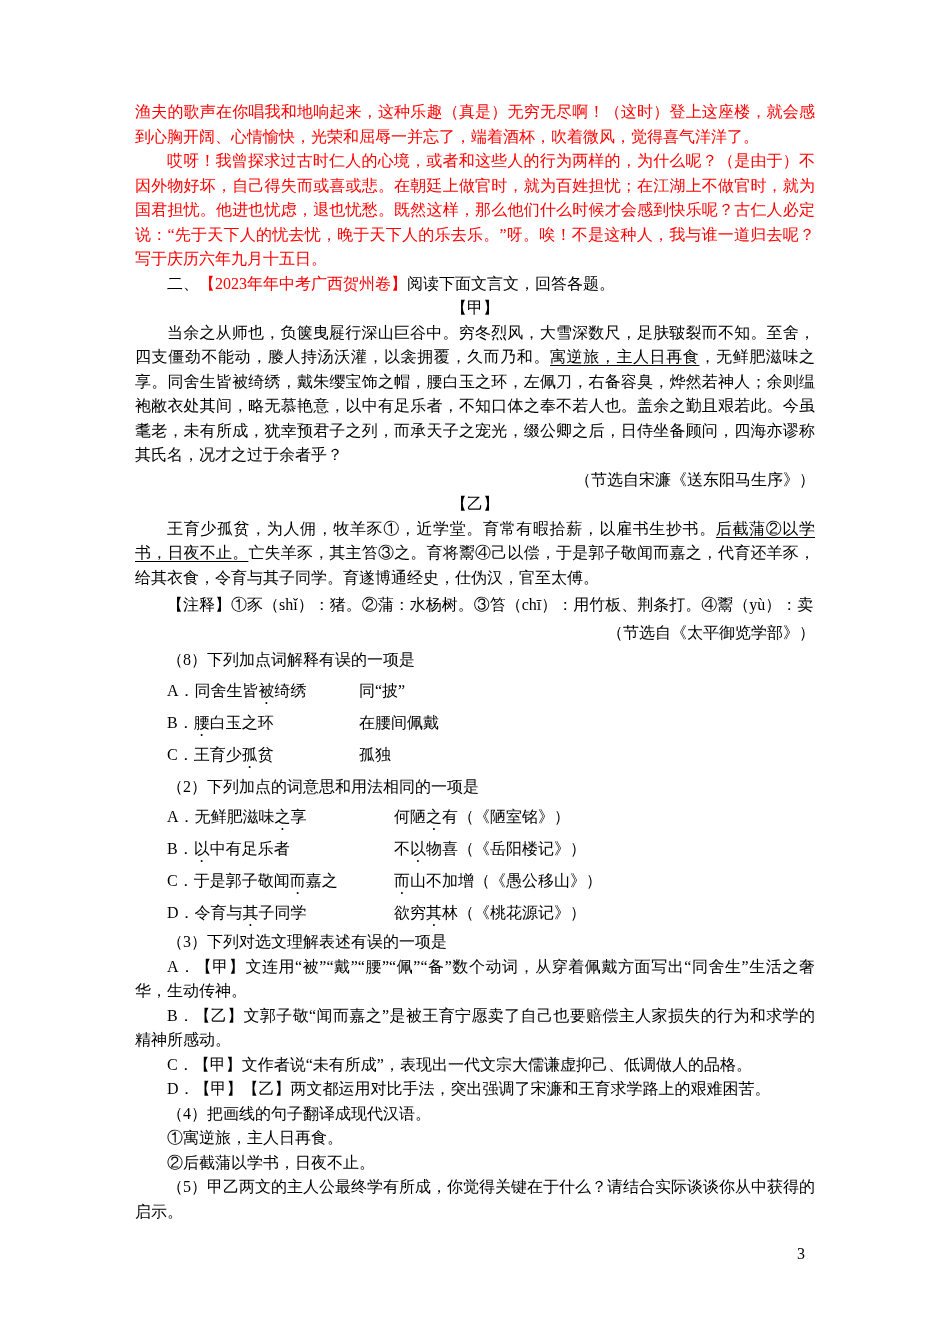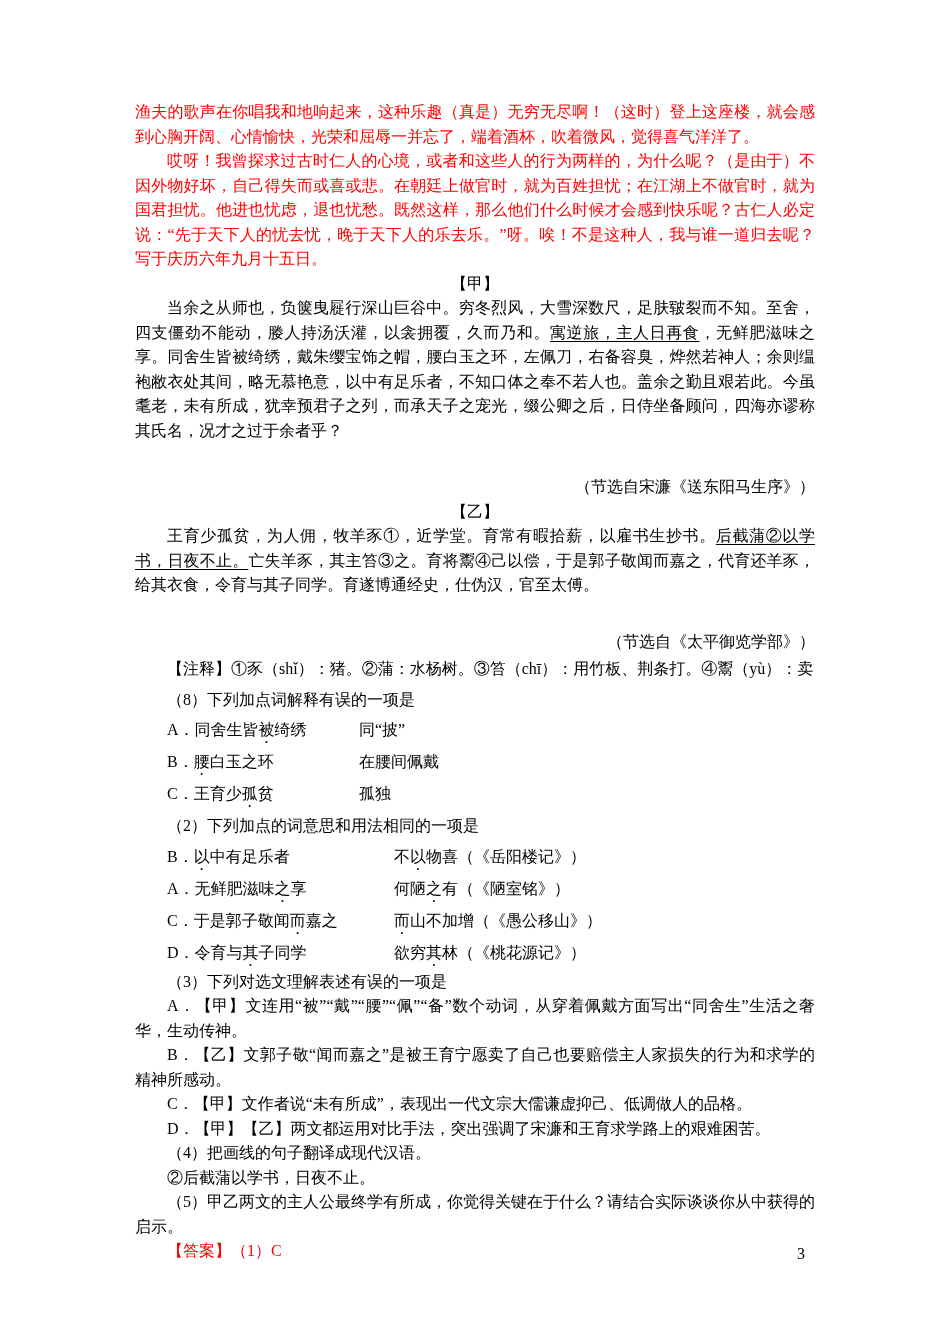--- a/index.html
+++ b/index.html
@@ -19,21 +19,21 @@
     font-size: 16px;
     line-height: 24.5px;
     color: #000000;
     overflow: hidden;
   }
   .para {
     margin: 0;
     text-align: justify;
   }
   .para.center { text-align: center; }
-  .para.right  { text-align: right; margin-top: 32px; }
+  .para.right  { text-align: right; }
   .para.indent { text-indent: 2em; }
   .para.wide   { line-height: 30.5px; }
   .red { color: #ff0000; }
   .u {
     text-decoration: underline;
     text-decoration-thickness: 1px;
     text-underline-offset: 3px;
   }
   .dot {
     -webkit-text-emphasis: filled dot;
@@ -57,40 +57,41 @@
     color: #000000;
   }
 </style>
 </head>
 <body>
 
 <div class="page">
   <div class="doc-body">
       <p class="para red"><span>渔夫的歌声在你唱我和地响起来，这种乐趣（真是）无穷无尽啊！（这时）登上这座楼，就会感到心胸开阔、心情愉快，光荣和屈辱一并忘了，端着酒杯，吹着微风，觉得喜气洋洋了。</span></p>
       <p class="para indent red"><span>哎呀！我曾探求过古时仁人的心境，或者和这些人的行为两样的，为什么呢？（是由于）不因外物好坏，自己得失而或喜或悲。在朝廷上做官时，就为百姓担忧；在江湖上不做官时，就为国君担忧。他进也忧虑，退也忧愁。既然这样，那么他们什么时候才会感到快乐呢？古仁人必定说：“先于天下人的忧去忧，晚于天下人的乐去乐。”呀。唉！不是这种人，我与谁一道归去呢？写于庆历六年九月十五日。</span></p>
+      <p class="para indent"><span>二、</span><span class="red">【2023年年中考广西贺州卷】</span><span>阅读下面文言文，回答各题。</span></p>
       <p class="para center"><span>【甲】</span></p>
       <p class="para indent"><span>当余之从师也，负箧曳屣行深山巨谷中。穷冬烈风，大雪深数尺，足肤皲裂而不知。至舍，四支僵劲不能动，媵人持汤沃灌，以衾拥覆，久而乃和。</span><span class="u">寓逆旅，主人日再食</span><span>，无鲜肥滋味之享。同舍生皆被绮绣，戴朱缨宝饰之帽，腰白玉之环，左佩刀，右备容臭，烨然若神人；余则缊袍敝衣处其间，略无慕艳意，以中有足乐者，不知口体之奉不若人也。盖余之勤且艰若此。今虽耄老，未有所成，犹幸预君子之列，而承天子之宠光，缀公卿之后，日侍坐备顾问，四海亦谬称其氏名，况才之过于余者乎？</span></p>
       <p class="para right"><span>（节选自宋濂《送东阳马生序》）</span></p>
       <p class="para center"><span>【乙】</span></p>
       <p class="para indent"><span>王育少孤贫，为人佣，牧羊豕①，近学堂。育常有暇拾薪，以雇书生抄书。</span><span class="u">后截蒲②以学书，日夜不止。</span><span>亡失羊豕，其主笞③之。育将鬻④己以偿，于是郭子敬闻而嘉之，代育还羊豕，给其衣食，令育与其子同学。育遂博通经史，仕伪汉，官至太傅。</span></p>
+      <p class="para indent wide"><span>【注释】①豕（shǐ）：猪。②蒲：水杨树。③笞（chī）：用竹板、荆条打。④鬻（yù）：卖</span></p>
       <p class="para right"><span>（节选自《太平御览学部》）</span></p>
-      <p class="para indent wide"><span>【注释】①豕（shǐ）：猪。②蒲：水杨树。③笞（chī）：用竹板、荆条打。④鬻（yù）：卖</span></p>
       <p class="para indent wide"><span>（8）下列加点词解释有误的一项是</span></p>
       <p class="para indent wide"><span class="opt-phrase tab1"><span>A．同舍生皆</span><span class="dot">被</span><span>绮绣</span></span><span class="opt-gloss"><span>同“披”</span></span></p>
       <p class="para indent wide"><span class="opt-phrase tab1"><span>B．</span><span class="dot">腰</span><span>白玉之环</span></span><span class="opt-gloss"><span>在腰间佩戴</span></span></p>
       <p class="para indent wide"><span class="opt-phrase tab1"><span>C．王育少</span><span class="dot">孤</span><span>贫</span></span><span class="opt-gloss"><span>孤独</span></span></p>
       <p class="para indent wide"><span>（2）下列加点的词意思和用法相同的一项是</span></p>
+      <p class="para indent wide"><span class="opt-phrase tab2"><span>A．无鲜肥滋味</span><span class="dot">之</span><span>享</span></span><span class="opt-gloss"><span>何陋</span><span class="dot">之</span><span>有（《陋室铭》）</span></span></p>
       <p class="para indent wide"><span class="opt-phrase tab2"><span>B．</span><span class="dot">以</span><span>中有足乐者</span></span><span class="opt-gloss"><span>不</span><span class="dot">以</span><span>物喜（《岳阳楼记》）</span></span></p>
-      <p class="para indent wide"><span class="opt-phrase tab2"><span>A．无鲜肥滋味</span><span class="dot">之</span><span>享</span></span><span class="opt-gloss"><span>何陋</span><span class="dot">之</span><span>有（《陋室铭》）</span></span></p>
       <p class="para indent wide"><span class="opt-phrase tab2"><span>C．于是郭子敬闻</span><span class="dot">而</span><span>嘉之</span></span><span class="opt-gloss"><span class="dot">而</span><span>山不加增（《愚公移山》）</span></span></p>
       <p class="para indent wide"><span class="opt-phrase tab2"><span>D．令育与</span><span class="dot">其</span><span>子同学</span></span><span class="opt-gloss"><span>欲穷</span><span class="dot">其</span><span>林（《桃花源记》）</span></span></p>
       <p class="para indent"><span>（3）下列对选文理解表述有误的一项是</span></p>
       <p class="para indent"><span>A．【甲】文连用“被”“戴”“腰”“佩”“备”数个动词，从穿着佩戴方面写出“同舍生”生活之奢华，生动传神。</span></p>
       <p class="para indent"><span>B．【乙】文郭子敬“闻而嘉之”是被王育宁愿卖了自己也要赔偿主人家损失的行为和求学的精神所感动。</span></p>
       <p class="para indent"><span>C．【甲】文作者说“未有所成”，表现出一代文宗大儒谦虚抑己、低调做人的品格。</span></p>
       <p class="para indent"><span>D．【甲】【乙】两文都运用对比手法，突出强调了宋濂和王育求学路上的艰难困苦。</span></p>
       <p class="para indent"><span>（4）把画线的句子翻译成现代汉语。</span></p>
+      <p class="para indent"><span>①寓逆旅，主人日再食。</span></p>
       <p class="para indent"><span>②后截蒲以学书，日夜不止。</span></p>
       <p class="para indent"><span>（5）甲乙两文的主人公最终学有所成，你觉得关键在于什么？请结合实际谈谈你从中获得的启示。</span></p>
-      <p class="para indent red"><span>【答案】（1）C</span></p>
     </div>
   <div class="page-number">3</div>
 </div>
 
 </body></html>

